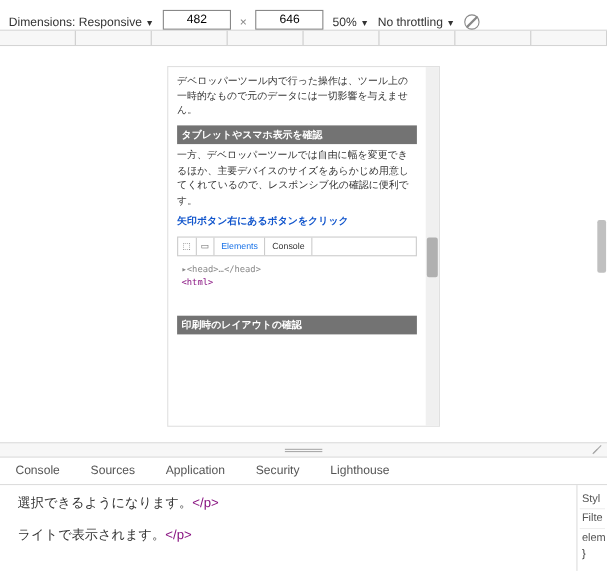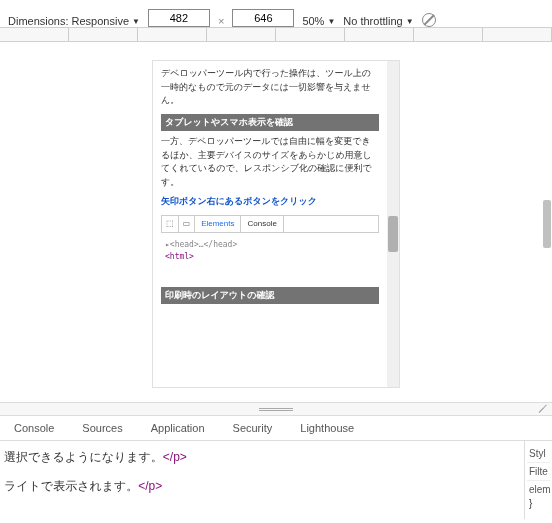--- a/index.html
+++ b/index.html
@@ -29,21 +29,21 @@
 .vthumb{position:absolute;right:1px;top:155px;width:10px;height:36px;background:#b0b0b0;border-radius:2px}
 .v-outer-thumb{position:absolute;right:1px;top:158px;width:8px;height:48px;background:#c0c0c0;border-radius:2px}
 .drag-bar{height:14px;background:#f7f7f7;border-top:1px solid #ddd;border-bottom:1px solid #ddd;display:flex;align-items:center;justify-content:center;position:relative}
 .drag-lines{width:34px;height:3px;border-top:1px solid #aaa;border-bottom:1px solid #aaa}
 .drag-corner{position:absolute;right:4px;bottom:2px;width:10px;height:10px}
 .drag-corner::before,.drag-corner::after{content:"";position:absolute;background:#aaa;height:1px;transform:rotate(-45deg)}
 .drag-corner::before{width:10px;top:5px;left:0}
 .drag-corner::after{width:6px;top:7px;left:3}
 .bottom-tabs{display:flex;gap:28px;padding:6px 14px;border-bottom:1px solid #ddd;font-size:11px;color:#555}
 .code-area{display:flex;height:78px}
-.code-left{flex:1;padding:8px 4px;font-size:12px;font-family:Arial;overflow:hidden}
+.code-left{flex:1;padding:8px 16px;font-size:12px;font-family:Arial;overflow:hidden}
 .code-left p{margin-bottom:12px}
 .tag-pink{color:#881280}
 .side-panel{width:28px;border-left:1px solid #ddd;font-size:10px;padding:4px 2px}
 .side-row{border-bottom:1px solid #eee;padding:3px 2px;color:#555}
 </style>
 </head>
 <body>
 
 <div class="toolbar">
   <div class="tb-drop">

